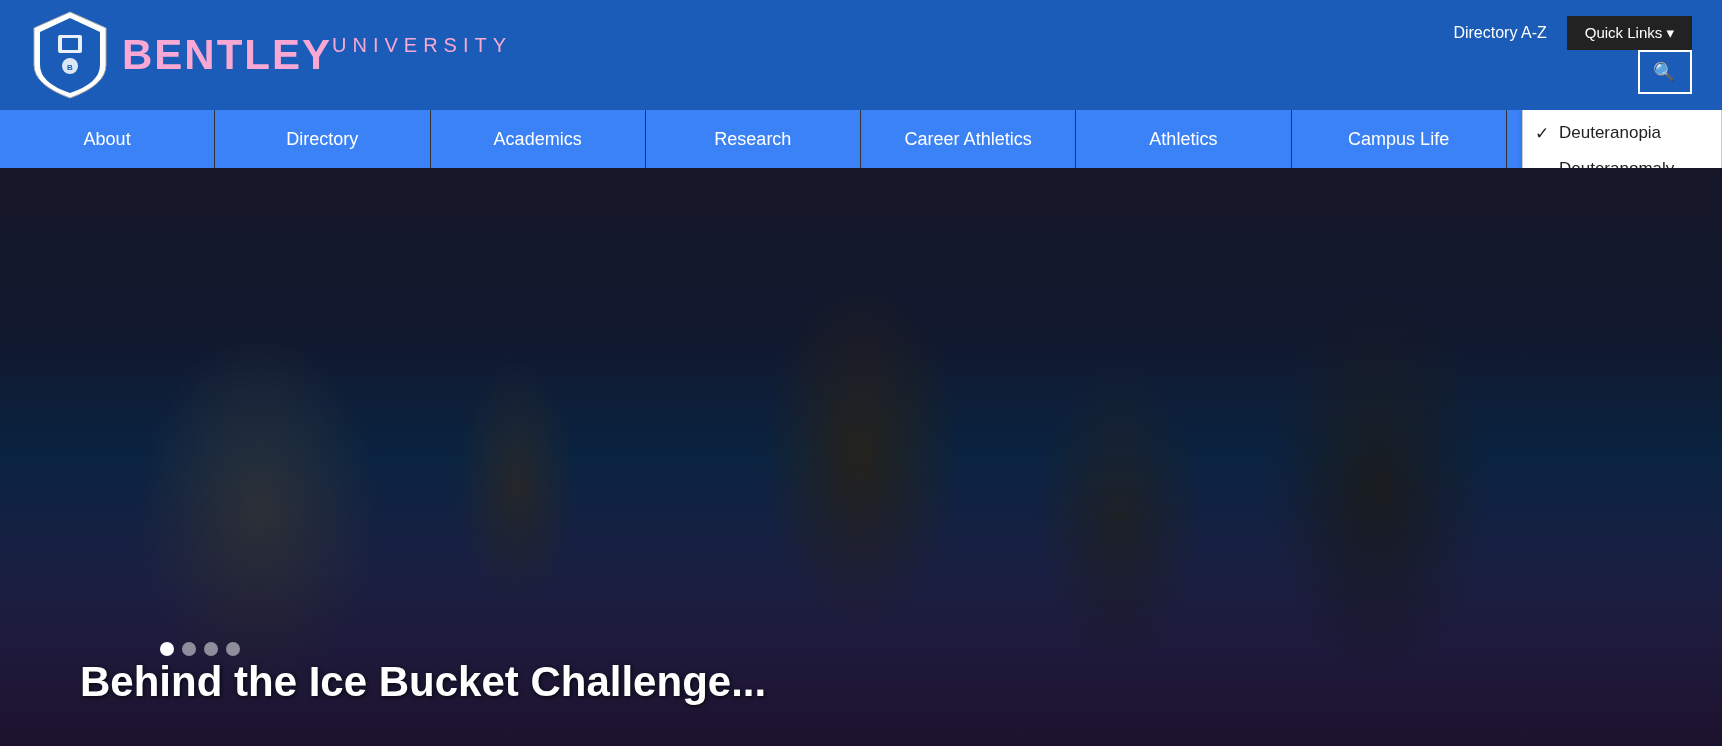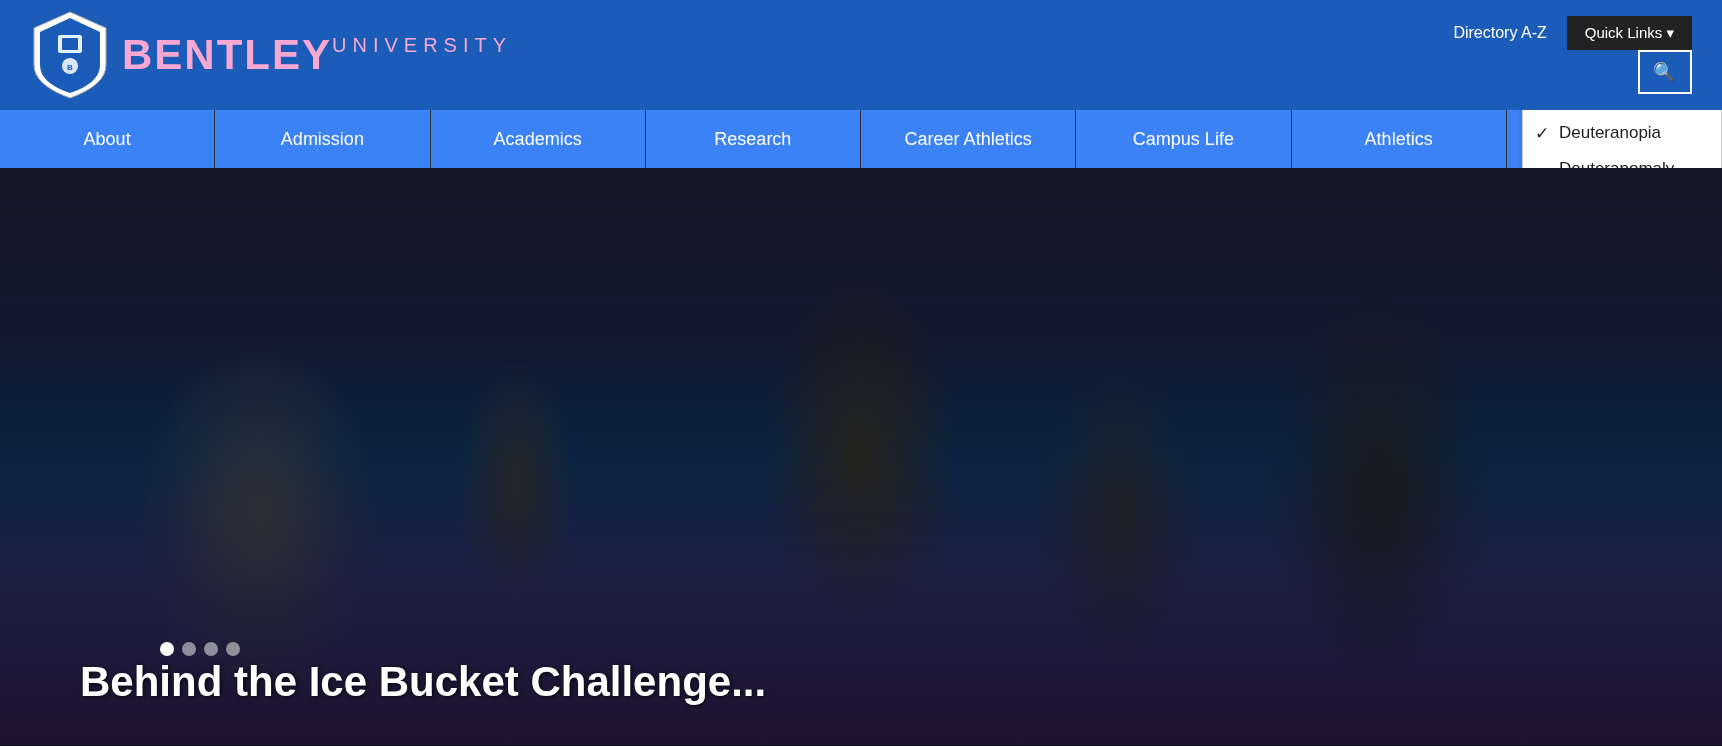--- a/index.html
+++ b/index.html
@@ -259,26 +259,26 @@
     </div>
     <div class="search-area">
       <button class="search-btn">🔍</button>
     </div>
   </div>
 </div>
 
 <nav class="nav-bar">
 
 <a class="nav-item" href="#">About</a>
-    <a class="nav-item" href="#">Admission</a>
+    <a class="nav-item" href="#">Directory</a>
     <a class="nav-item" href="#">Academics</a>
     <a class="nav-item" href="#">Research</a>
     <a class="nav-item" href="#">Career Athletics</a>
+    <a class="nav-item" href="#">Athletics</a>
     <a class="nav-item" href="#">Campus Life</a>
-    <a class="nav-item" href="#">Athletics</a>
     <a class="nav-item" href="#">Alumni</a>
   </nav>
 
 <div class="hero">
   <div class="hero-img-placeholder"></div>
   <div class="hero-overlay"></div>
   <div class="hero-caption">
     <div class="slide-indicators">
 
     <div class="slide-dot active"></div>

